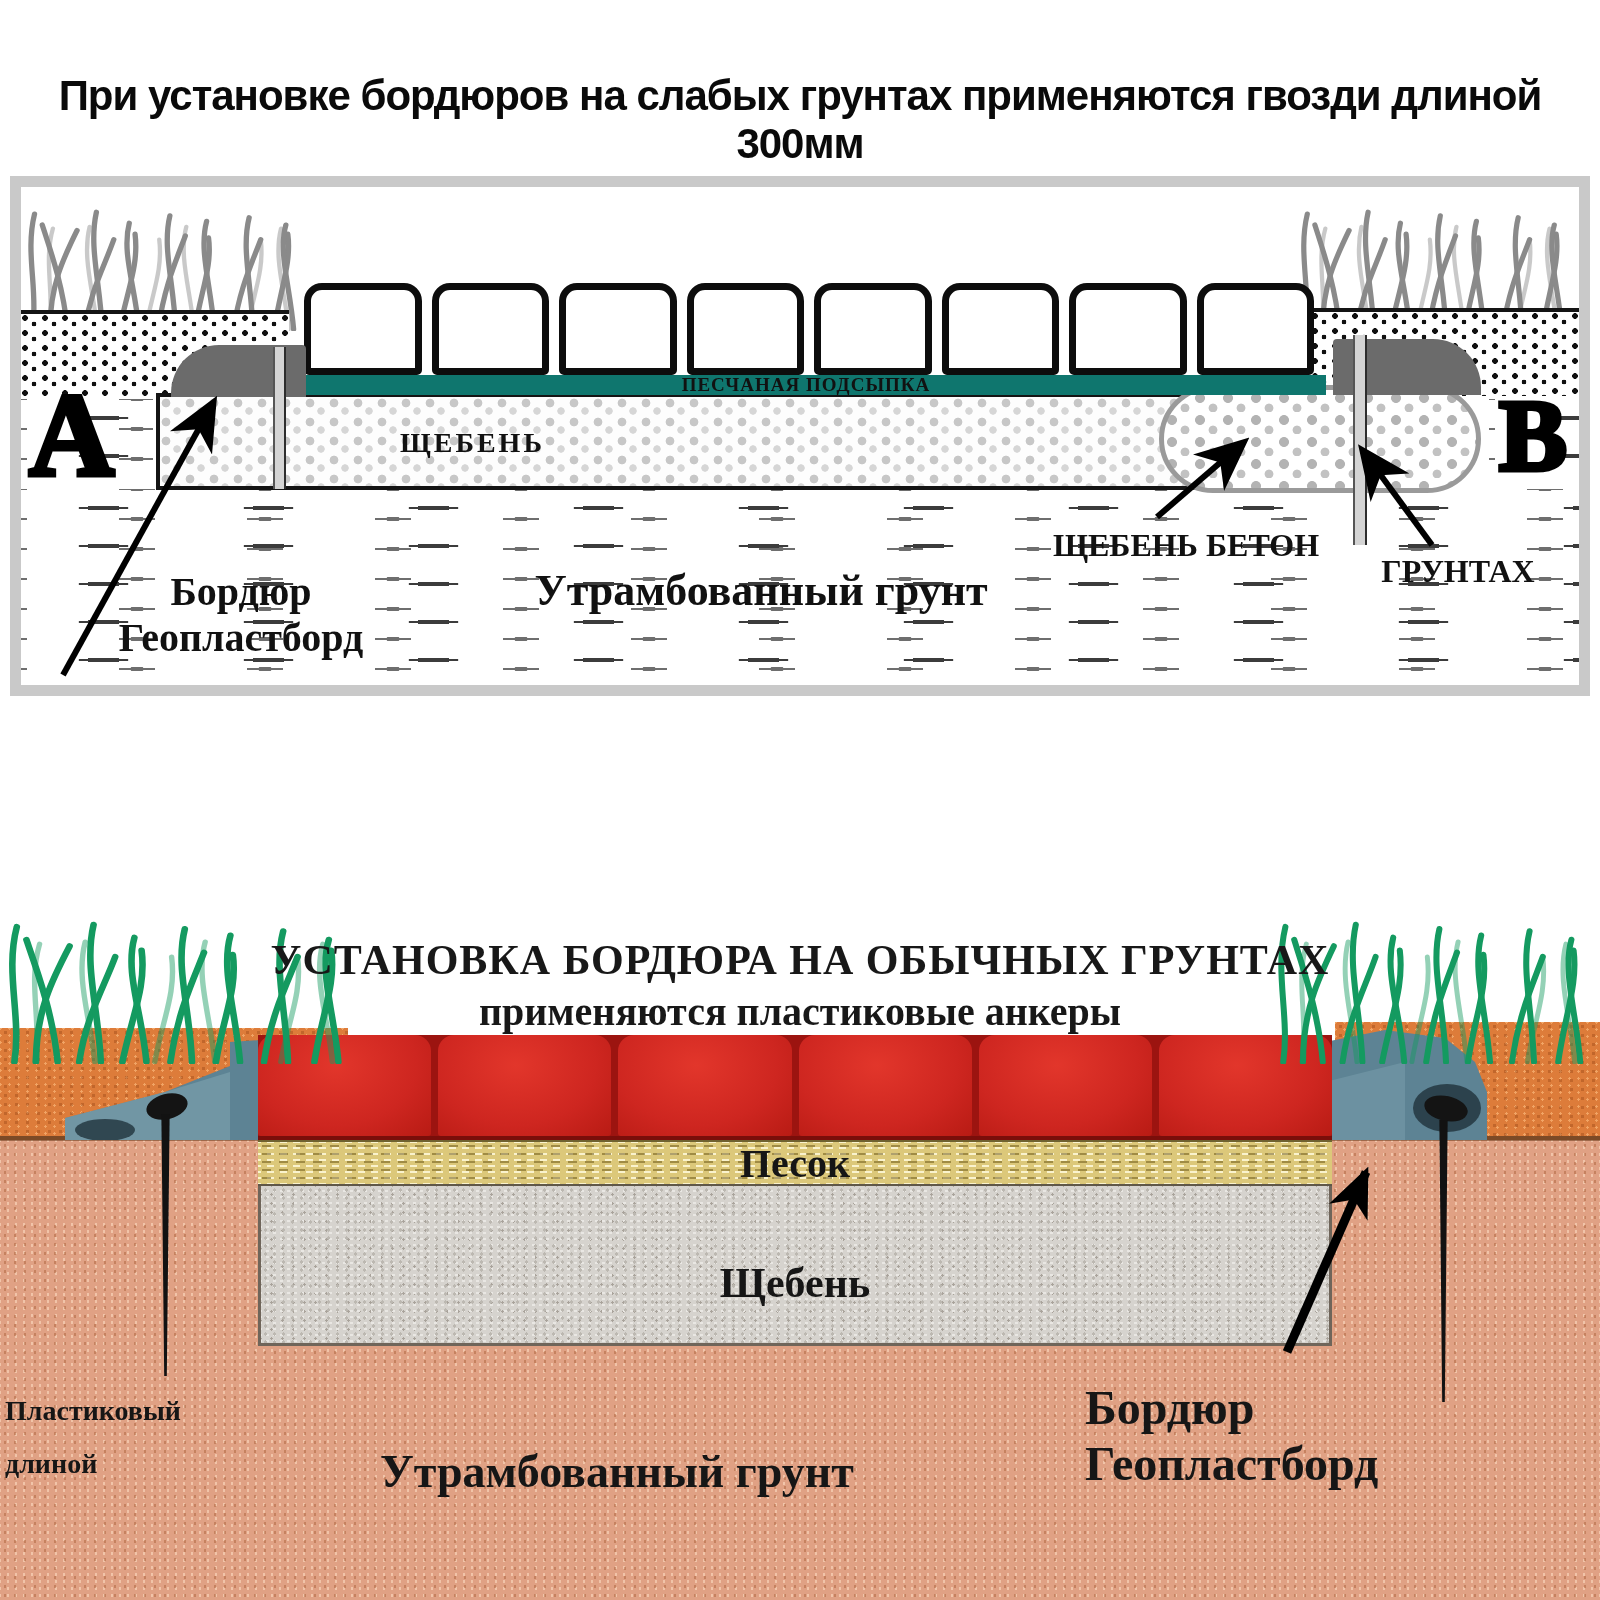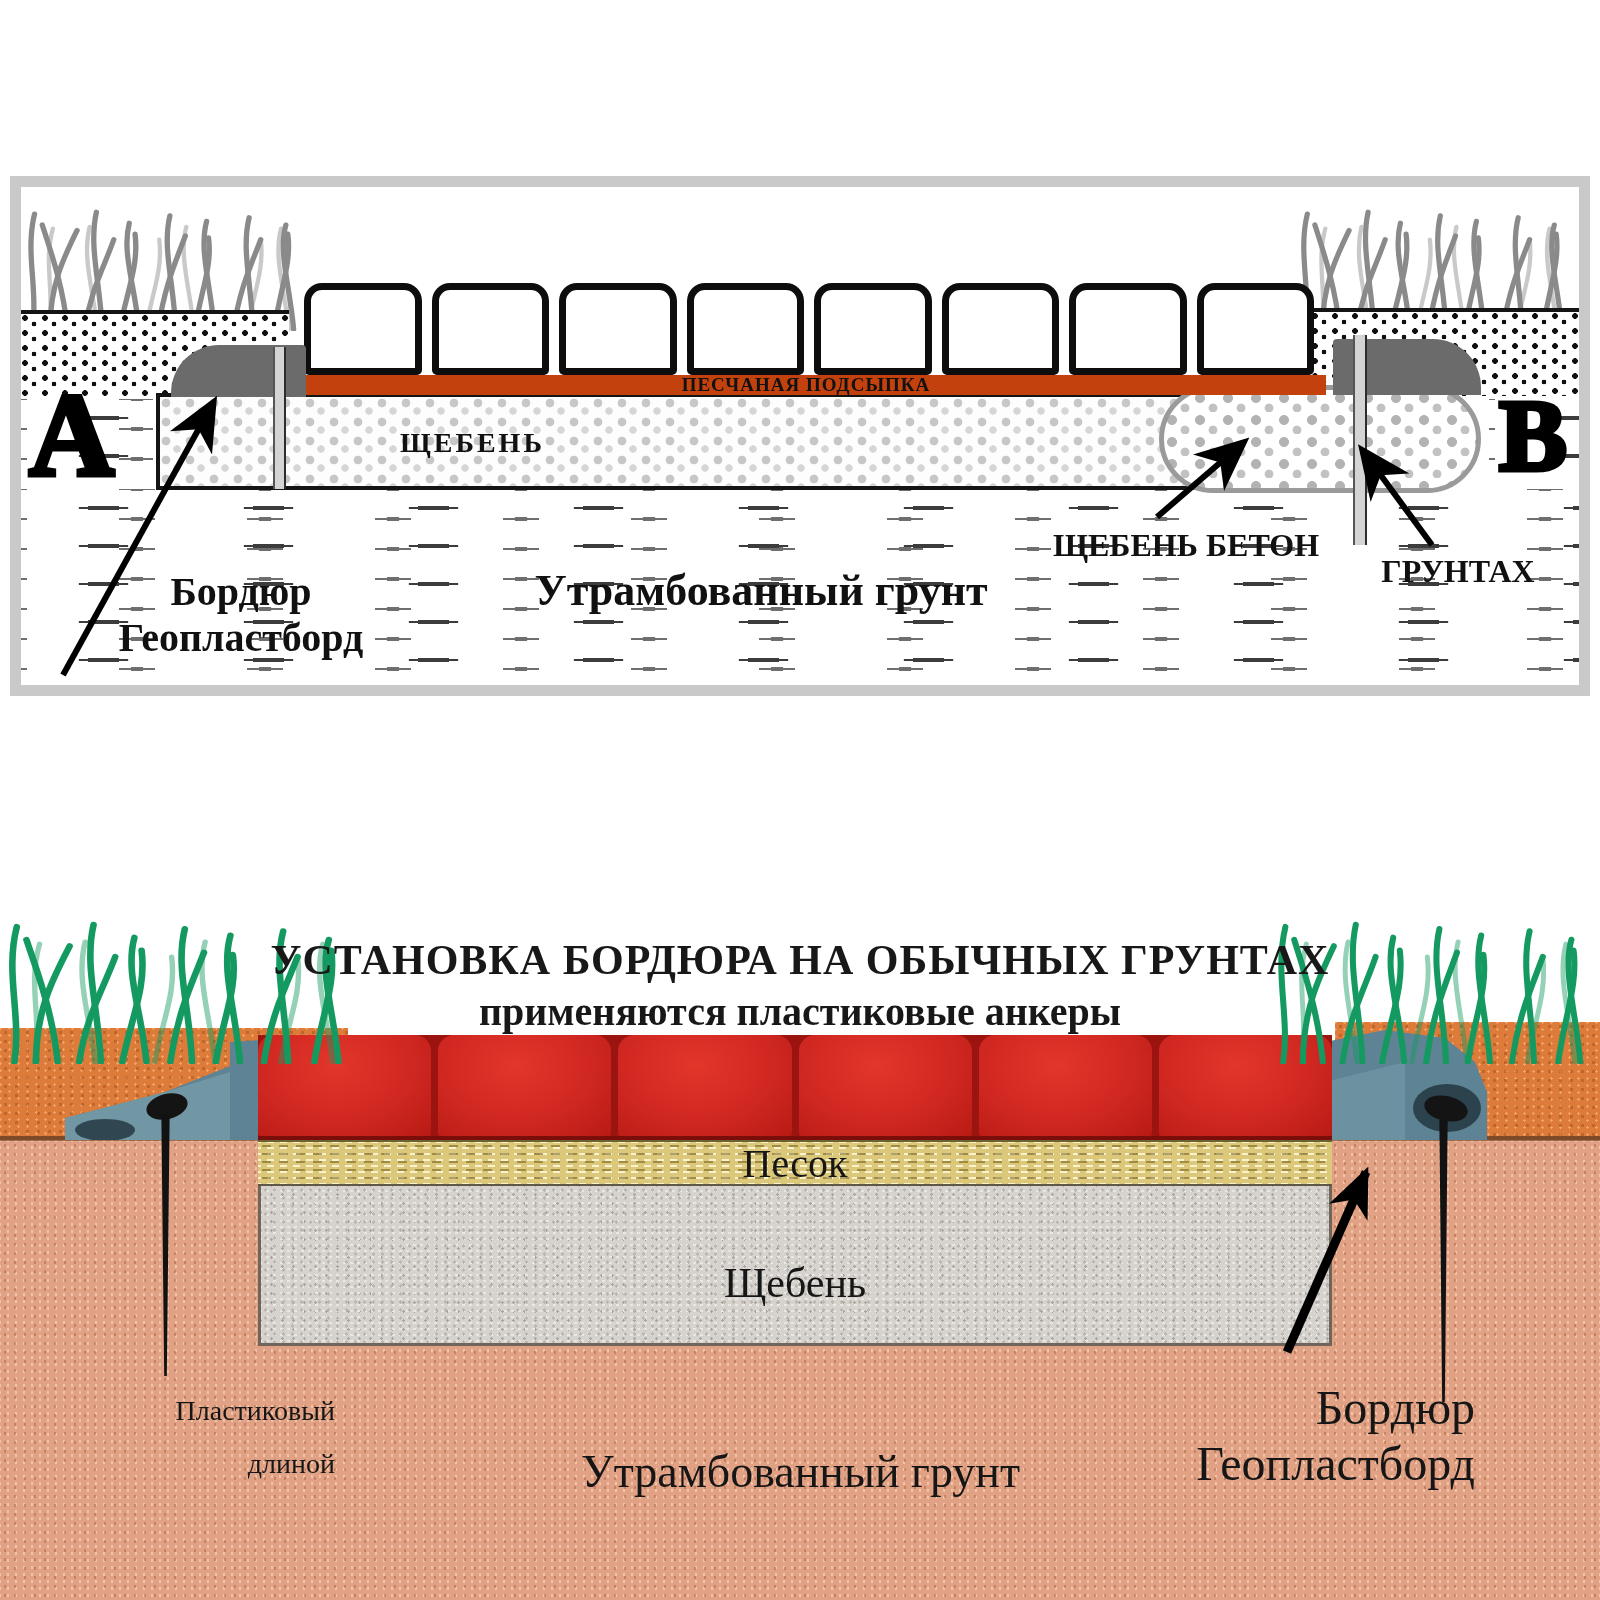--- a/index.html
+++ b/index.html
@@ -25,21 +25,21 @@
 
   .dots-soil{background-color:#fff;border-top:4px solid #141414;
     background-image:
       radial-gradient(circle at 4px 4px,#101010 2.6px,transparent 3.1px),
       radial-gradient(circle at 13px 10px,#101010 2.1px,transparent 2.6px);
     background-size:20px 15px;}
 
   .tiles-row{display:flex;gap:10px;}
   .tile{flex:1;background:#fff;border:7px solid #0d0d0d;border-radius:18px 18px 5px 5px;}
 
-  .sand-strip{background:#c2410c;display:flex;align-items:center;justify-content:center;}
+  .sand-strip{background:#0f766e;display:flex;align-items:center;justify-content:center;}
   .sand-strip span{font-weight:700;font-size:19px;letter-spacing:1px;color:#111;}
 
   .pebbles{background-color:#fdfdfd;border:4px solid #141414;border-right:none;box-sizing:border-box;
     background-image:
       radial-gradient(circle at 6px 6px,#c7c7c7 4px,transparent 4.7px),
       radial-gradient(circle at 17px 14px,#d6d6d6 3.4px,transparent 4px);
     background-size:24px 19px;}
   .gravel-label{position:absolute;left:240px;top:30px;font-weight:700;font-size:28px;
     letter-spacing:3px;color:#111;}
 
@@ -96,21 +96,21 @@
 
   .speckle{background-color:var(--gravel-gray,#d6d3ce);
     background-image:
       radial-gradient(circle 1.7px at 50% 50%,#bcb8b1 98%,transparent),
       radial-gradient(circle 1.4px at 50% 50%,#e9e7e3 98%,transparent),
       radial-gradient(circle 1.2px at 50% 50%,#a9a39b 98%,transparent);
     background-size:9px 8px,7px 6px,11px 9px;background-position:0 0,3px 2px,5px 4px;
     border:3px solid #6f655a;border-top:none;box-sizing:border-box;
     display:flex;align-items:center;justify-content:center;}
 
-  .bd-label{font-weight:400;color:#161616;text-align:right;}
+  .bd-label{font-weight:700;color:#161616;text-align:left;}
   .anchor-head{background:#141414;border-radius:50%;}
   .anchor-spike{background:#121212;clip-path:polygon(18% 0,82% 0,60% 100%,40% 100%);}
 
   svg.overlay{pointer-events:none;}
 </style>
 </head>
 <body>
 
 <svg width="0" height="0" style="position:absolute">
   <defs>
@@ -139,20 +139,21 @@
         <path d="M170,130 C166,86 154,50 162,18"></path>
         <path d="M225,130 C231,92 243,66 239,32"></path>
         <path d="M268,130 C264,88 252,52 260,20"></path>
       </g>
     </symbol>
   </defs>
 </svg>
 
 <div class="page">
 
+  <div class="headline">При установке бордюров на слабых грунтах применяются гвозди длиной 300мм</div>
 
   <section class="top-diagram">
 
 
     <div class="abs grass" style="left:0;top:16px;width:290px;height:128px">
       <svg>
           <use href="#grass-tuft"></use>
         </svg>
     </div>
     <div class="abs grass" style="right:0;top:16px;width:285px;height:128px">

